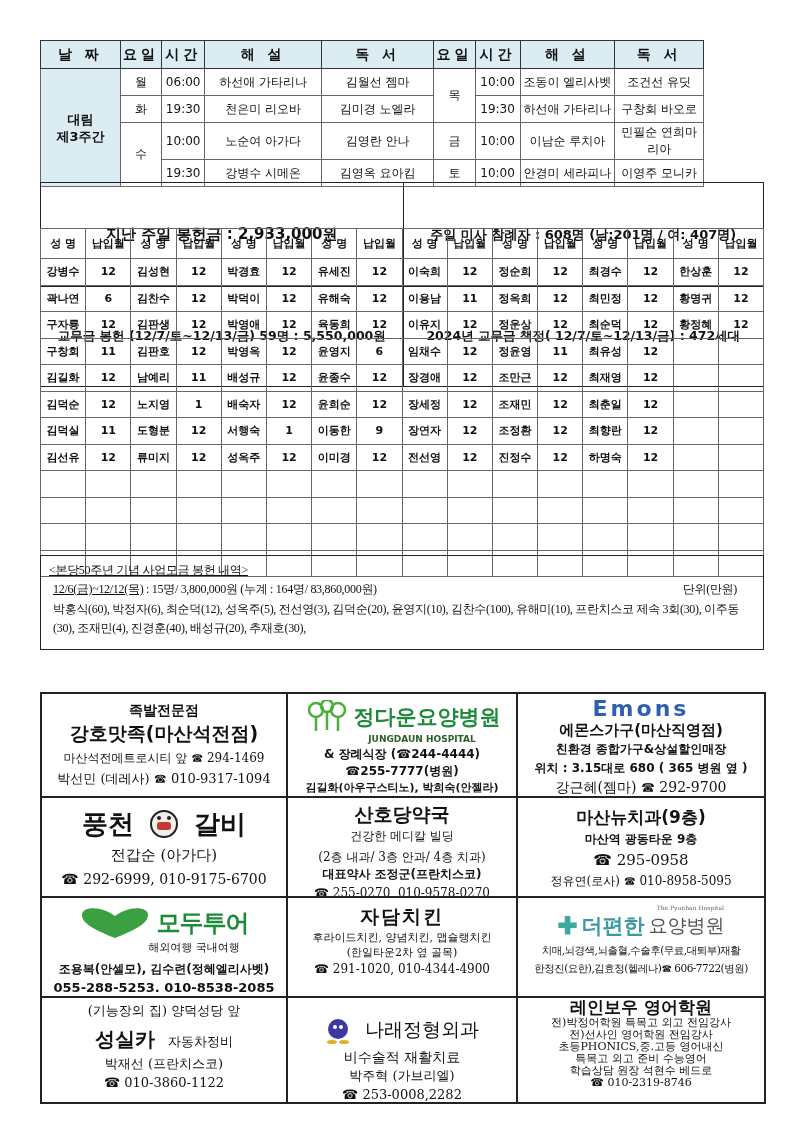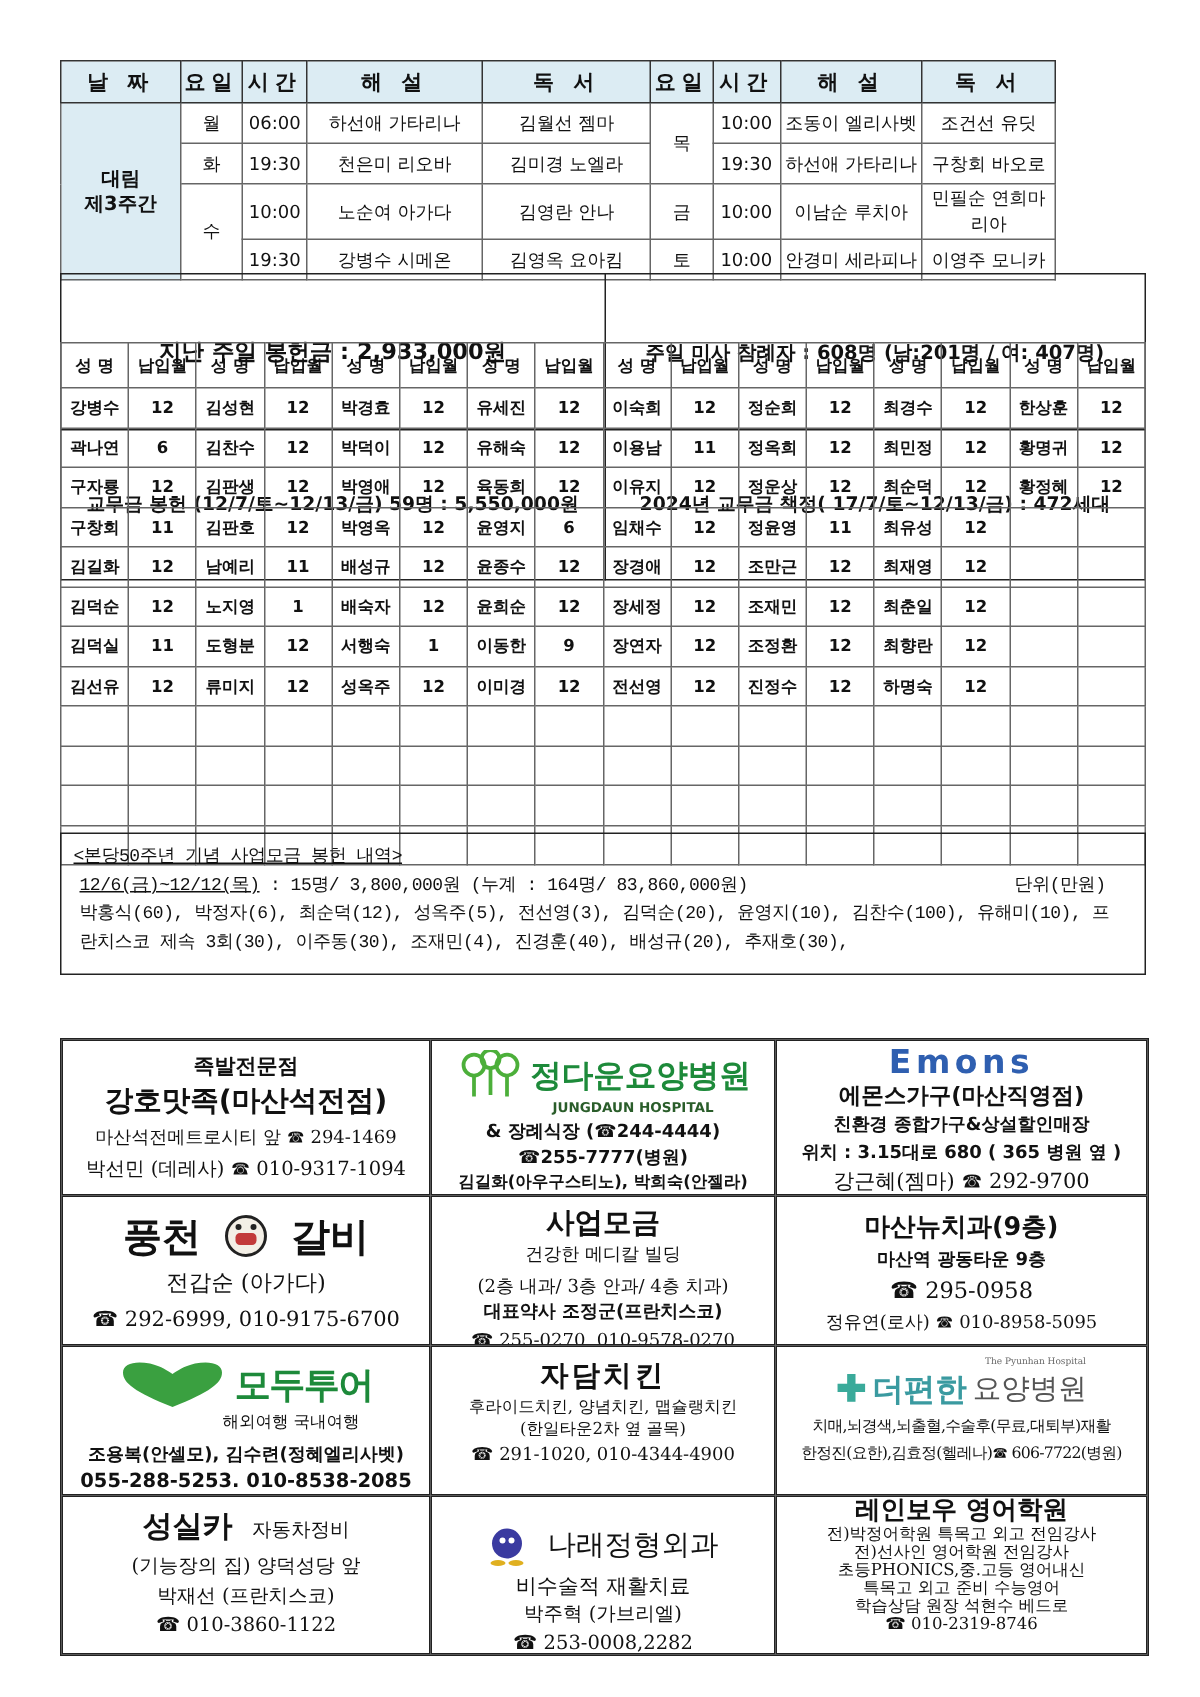--- a/index.html
+++ b/index.html
@@ -19,21 +19,21 @@
   #summary tr.r1 td { height:24px; }
   #summary tr.r2 td { height:20px; font-size:12.5px; }
   #summary .big { font-size:15px; }
 
   
   #tithe { position:absolute; left:40px; top:228px; width:724px; font-size:11px; border:1.5px solid #222; }
   #tithe th { height:27px; border:1px solid #666; font-weight:bold; font-size:11px; }
   #tithe td { height:23.5px; border:1px solid #666; text-align:center; font-weight:bold; }
 
   
-  #anniv { position:absolute; left:40px; top:555px; width:722px; height:93px; border:1.5px solid #222; font-size:12px; font-family:Liberation Mono, monospace; letter-spacing:-0.3px; }
+  #anniv { position:absolute; left:40px; top:555px; width:722px; height:93px; border:1.5px solid #222; font-size:12px; font-family:Liberation Serif, serif; letter-spacing:-0.3px; }
   #anniv .l1 { position:absolute; left:8px; top:6px; text-decoration:underline; }
   #anniv .l2 { position:absolute; left:12px; top:25px; right:10px; }
   #anniv .l2 .period { text-decoration:underline; }
   #anniv .l2 .unit { position:absolute; right:16px; top:0; }
   #anniv .l3 { position:absolute; left:12px; top:44px; right:20px; line-height:19px; }
 
   
   #ads { position:absolute; left:40px; top:692px; width:724px; height:410px; border:1.5px solid #222; }
   .ad { position:absolute; border:1px solid #222; box-sizing:border-box; text-align:center; overflow:hidden; font-family:"DejaVu Serif", serif; }
   .ad .b { font-weight:bold; font-family:"DejaVu Sans", sans-serif; }
@@ -120,21 +120,21 @@
       <col style="width:363px">
       <col style="width:361px">
     </colgroup>
   <tbody>
       <tr class="r1">
     <td class="big">지난 주일 봉헌금 : 2,933,000원</td>
     <td>주일 미사 참례자 : 608명 (남:201명 / 여: 407명)</td>
   </tr>
   <tr class="r2">
     <td>교무금 봉헌 (12/7/토~12/13/금) 59명 : 5,550,000원</td>
-    <td>2024년 교무금 책정( 17/7/토~12/13/금) : 472세대</td>
+    <td>2024년 교무금 책정( 12/7/토~12/13/금) : 472세대</td>
   </tr>
 </tbody>
   </table>
 
 <table id="tithe">
   <thead>
       <tr id="tithe-head">
         <th>성 명</th>
         <th>납입월</th>
         <th>성 명</th>
@@ -426,21 +426,21 @@
           <circle cx="15" cy="12" r="2" fill="#222"></circle>
           <circle cx="25" cy="12" r="2" fill="#222"></circle>
         </svg>
       <span style="font-size:26px;font-weight:bold;font-family:'DejaVu Serif',serif">갈비</span>
     </div>
     <div style="font-size:15px;margin-top:4px">전갑순 (아가다)</div>
     <div style="font-size:14px;margin-top:6px">☎ 292-6999, 010-9175-6700</div>
   </div>
 
   <div class="ad c2 r2">
-    <div class="b" style="font-size:19px;margin-top:4px">사업모금</div>
+    <div class="b" style="font-size:19px;margin-top:4px">산호당약국</div>
     <div style="font-size:12px">건강한 메디칼 빌딩</div>
     <div style="font-size:12px;margin-top:4px">(2층 내과/ 3층 안과/ 4층 치과)</div>
     <div class="b" style="font-size:12px">대표약사 조정군(프란치스코)</div>
     <div style="font-size:12px;margin-top:3px">☎ 255-0270, 010-9578-0270</div>
   </div>
 
   <div class="ad c3 r2">
     <div class="b" style="font-size:17px;margin-top:8px">마산뉴치과(9층)</div>
     <div class="b" style="font-size:12px;margin-top:2px">마산역 광동타운 9층</div>
     <div style="font-size:15px;margin-top:3px">☎ 295-0958</div>
@@ -471,25 +471,25 @@
     <div style="display:flex;justify-content:center;align-items:center;gap:4px">
       <span style="color:#3aaa9a;font-size:24px;font-weight:bold">✚</span>
       <span class="b" style="font-size:21px;color:#3a9aa0">더편한</span>
       <span style="font-size:19px;color:#555">요양병원</span>
     </div>
     <div style="font-size:10.5px;margin-top:4px;letter-spacing:-0.5px">치매,뇌경색,뇌출혈,수술후(무료,대퇴부)재활</div>
     <div style="font-size:10.5px;margin-top:4px;letter-spacing:-0.5px">한정진(요한),김효정(헬레나)☎ 606-7722(병원)</div>
   </div>
 
   <div class="ad c1 r4">
+    <div style="font-size:13px;margin-top:4px">(기능장의 집) 양덕성당 앞</div>
     <div style="margin-top:6px">
       <span class="b" style="font-size:20px">성실카</span>
       <span style="font-size:13px;margin-left:8px">자동차정비</span>
     </div>
-    <div style="font-size:13px;margin-top:4px">(기능장의 집) 양덕성당 앞</div>
     <div style="font-size:13px;margin-top:2px">박재선 (프란치스코)</div>
     <div style="font-size:13px;margin-top:2px">☎ 010-3860-1122</div>
   </div>
 
   <div class="ad c2 r4">
     <div style="margin-top:17px;display:flex;justify-content:center;align-items:center;gap:14px">
       <svg width="26" height="30" viewBox="0 0 26 30">
           <circle cx="13" cy="14" r="10" fill="#3a3aa0"></circle>
           <circle cx="10" cy="12" r="2" fill="#fff"></circle>
           <circle cx="16" cy="12" r="2" fill="#fff"></circle>

